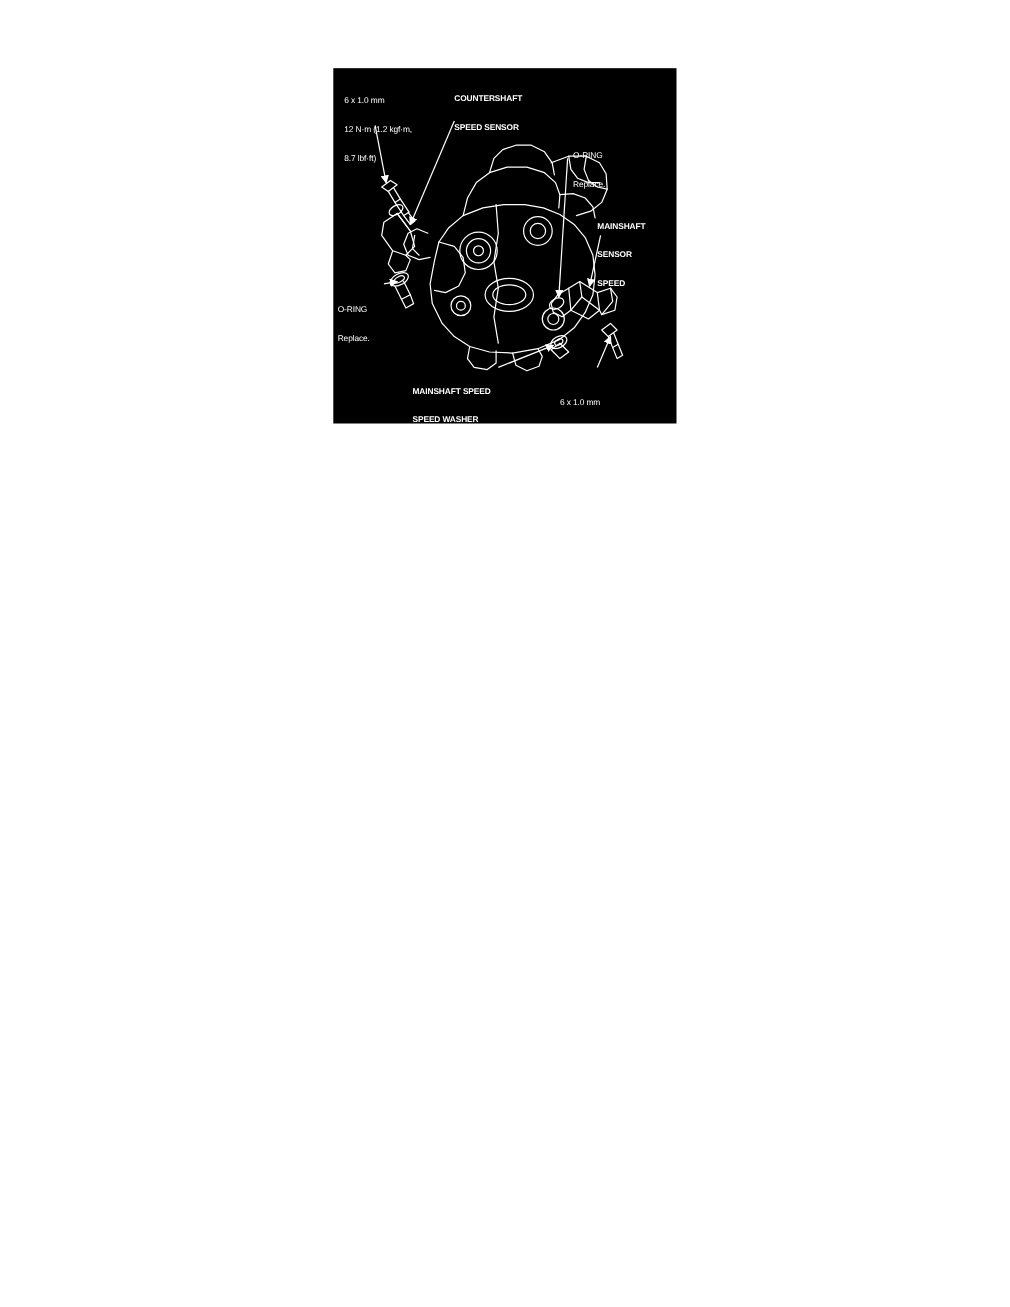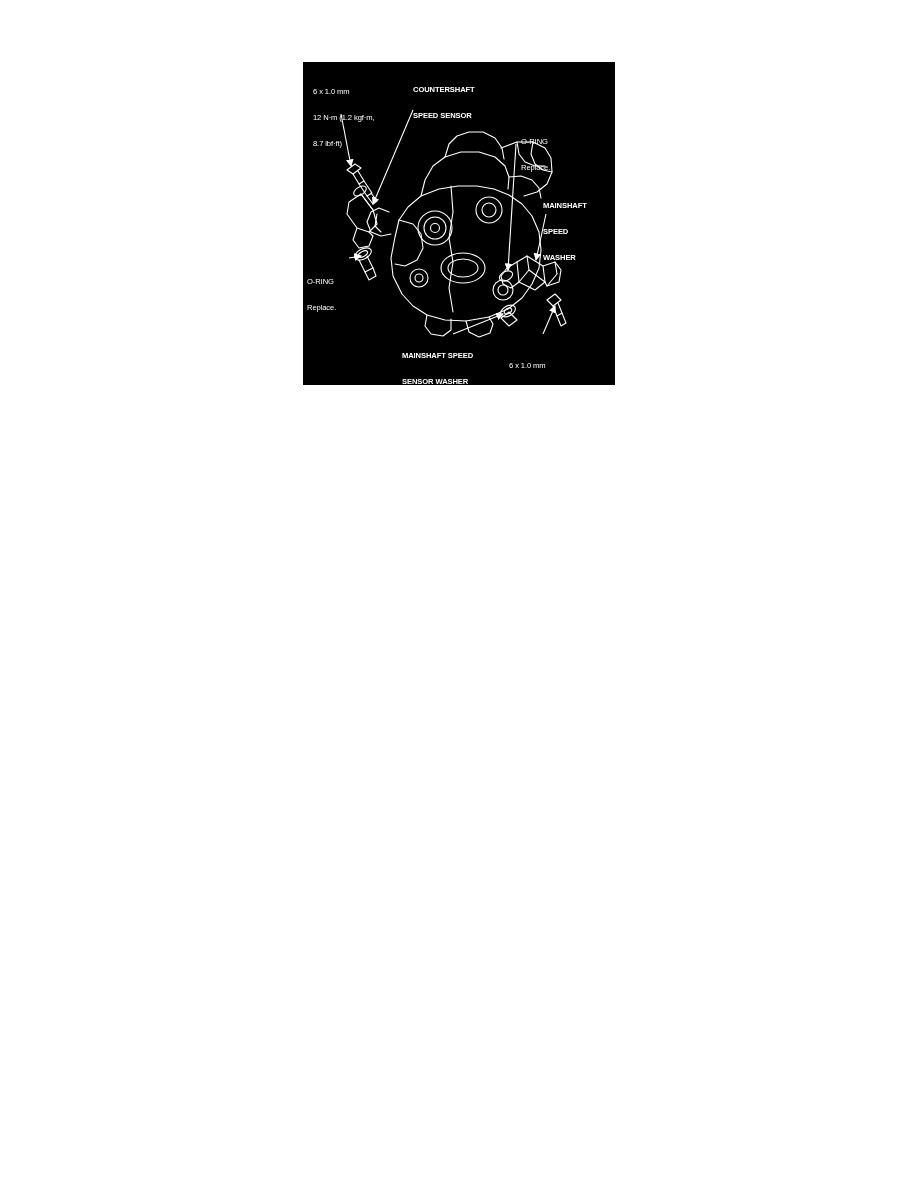--- a/index.html
+++ b/index.html
@@ -182,32 +182,32 @@
       <div>SPEED SENSOR</div>
     </div>
 
     <div class="lbl small" style="left:218px; top:58px;">
       <div class="bold">O-RING</div>
       <div>Replace.</div>
     </div>
 
     <div class="lbl small bold" style="left:240px; top:122px;">
       <div>MAINSHAFT</div>
+      <div>SENSOR</div>
       <div>SPEED</div>
-      <div>WASHER</div>
     </div>
 
     <div class="lbl small" style="left:4px; top:198px;">
       <div class="bold">O-RING</div>
       <div>Replace.</div>
     </div>
 
-    <div class="lbl small bold" style="left:72px; top:272px;margin-left:27px;">
+    <div class="lbl small bold" style="left:72px; top:272px;">
       <div>MAINSHAFT SPEED</div>
-      <div>SENSOR WASHER</div>
+      <div>SPEED WASHER</div>
       <div>(D16Y7 engine)</div>
     </div>
 
     <div class="lbl small" style="left:206px; top:282px;">
       <div class="bold">6 x 1.0 mm</div>
       <div>12 N·m (1.2 kgf·m,</div>
       <div>8.7 lbf·ft)</div>
     </div>
 
   </div>

